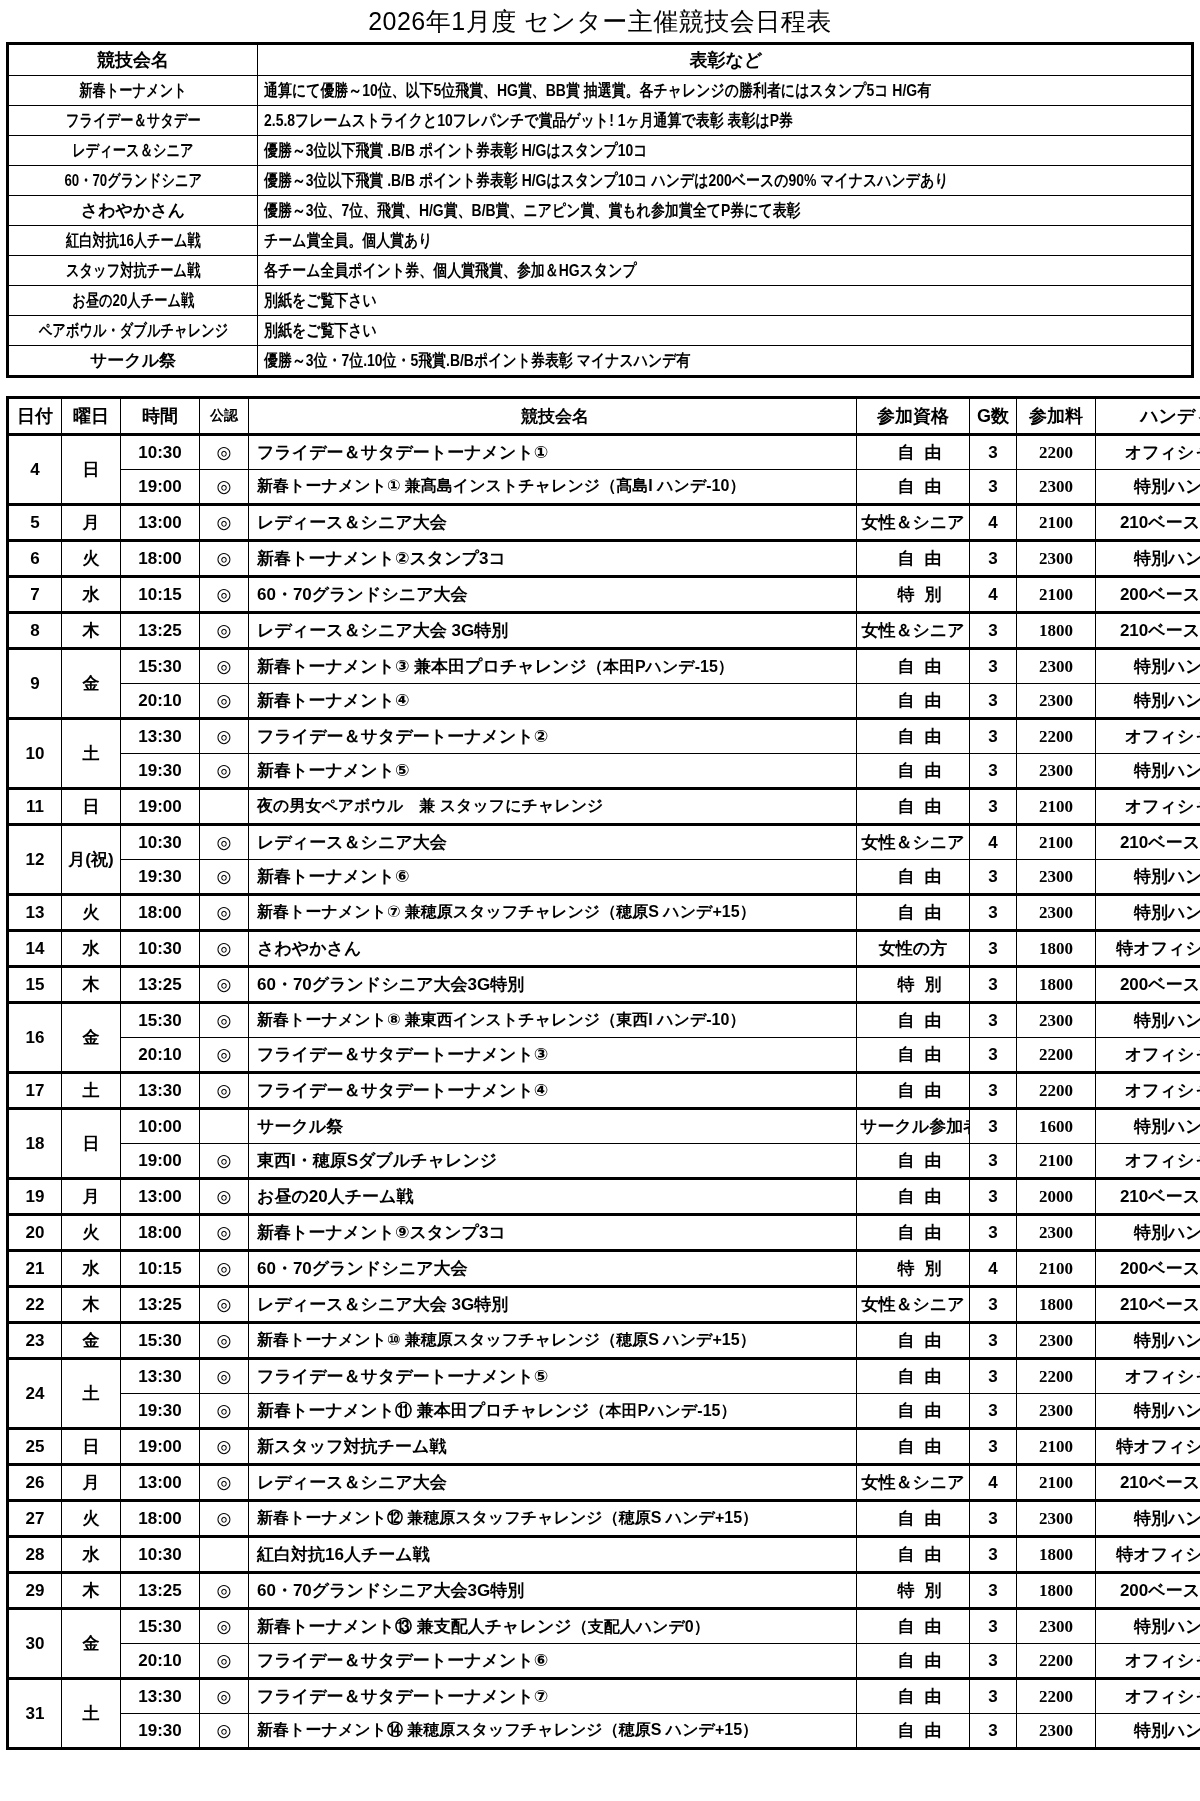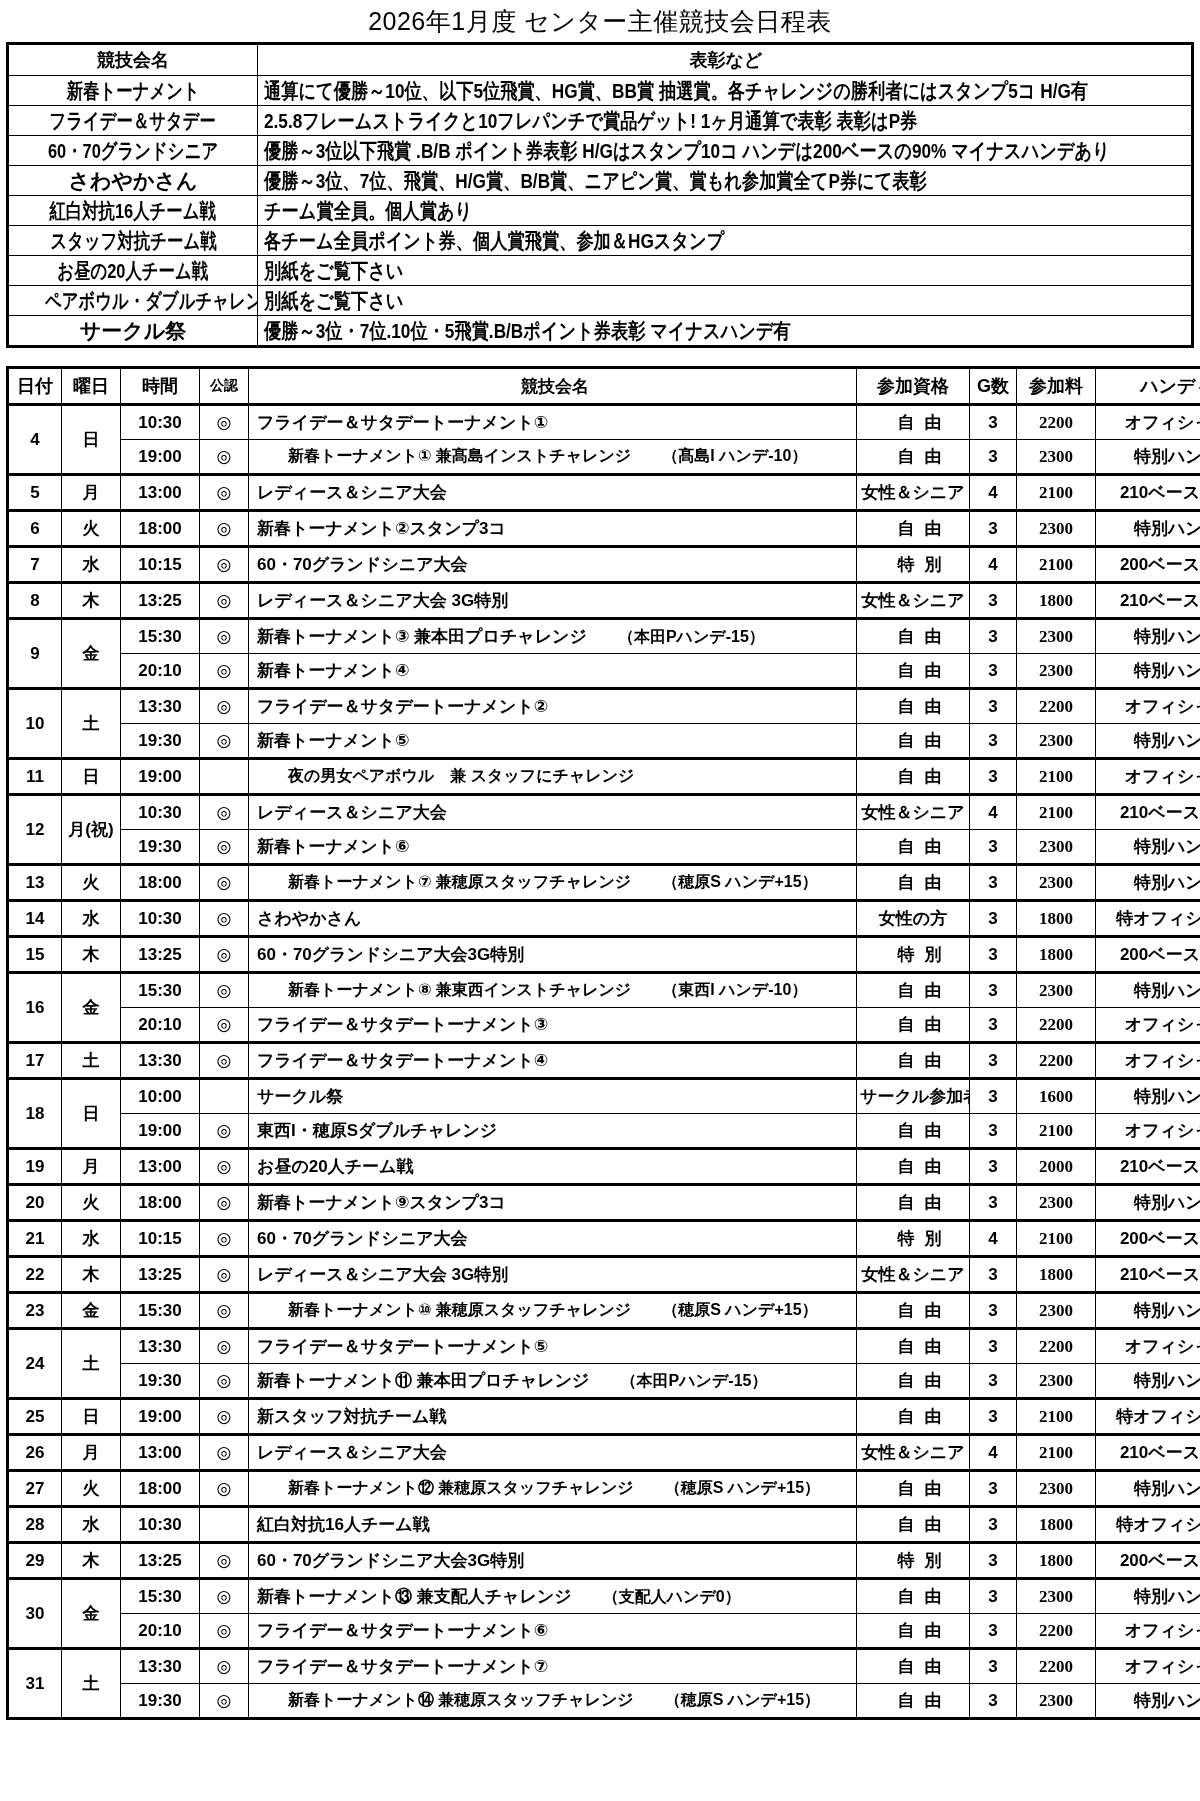--- a/index.html
+++ b/index.html
@@ -49,21 +49,21 @@
     overflow: hidden;
     white-space: nowrap;
   }
 
   
   .awards {
     border: 3px solid #000000;
   }
   .awards td {
     height: 29px;
-    font-size: 21px;
+    font-size: 17px;
   }
   .awards .col-name {
     width: 242px;
     text-align: center;
   }
   .awards .col-desc {
     text-align: left;
     padding-left: 6px;
   }
   .awards thead td {
@@ -106,21 +106,21 @@
   .c-name  { width: 596px; text-align: left !important; padding-left: 8px; }
   .c-elig  { width: 106px; }
   .c-games { width: 40px; }
   .c-fee   { width: 72px; font-family: Liberation Serif, serif; }
   .c-hand  { width: 156px; }
 
   .schedule .c-name { font-size: 17px; }
   .elig-small { font-size: 14px; }
   .elig-wide  { letter-spacing: 10px; padding-left: 26px; border-radius: 13px; }
   .hand-small { font-size: 15px; }
-  .nm-small   { font-size: 16px; margin-left: 31px; }
+  .nm-small   { font-size: 16px; }
   .bold-paren { font-weight: bold; }
 
   
   .schedule tr.grp-start > td { border-top: 3px solid #000000; }
   .schedule thead tr > td { border-bottom: 3px solid #000000; }
   .dow-joint { font-size: 14px; margin-left: 32px; }
 </style>
 </head>
 <body>
 
@@ -136,20 +136,24 @@
       </tr>
     </thead>
     <tbody id="awards-body">
         <tr>
           <td class="col-name"><span class="squeeze">新春トーナメント</span></td>
           <td class="col-desc"><span class="squeeze-l">通算にて優勝～10位、以下5位飛賞、HG賞、BB賞  抽選賞。各チャレンジの勝利者にはスタンプ5コ  H/G有</span></td>
         </tr>
         <tr>
           <td class="col-name"><span class="squeeze">フライデー＆サタデー</span></td>
           <td class="col-desc"><span class="squeeze-l">2.5.8フレームストライクと10フレパンチで賞品ゲット!  1ヶ月通算で表彰    表彰はP券</span></td>
+        </tr>
+        <tr>
+          <td class="col-name"><span class="squeeze">レディース＆シニア</span></td>
+          <td class="col-desc"><span class="squeeze-l">優勝～3位以下飛賞 .B/B ポイント券表彰  H/Gはスタンプ10コ</span></td>
         </tr>
         <tr>
           <td class="col-name"><span class="squeeze">60・70グランドシニア</span></td>
           <td class="col-desc"><span class="squeeze-l">優勝～3位以下飛賞 .B/B ポイント券表彰  H/Gはスタンプ10コ ハンデは200ベースの90% マイナスハンデあり</span></td>
         </tr>
         <tr>
           <td class="col-name">さわやかさん</td>
           <td class="col-desc"><span class="squeeze-l">優勝～3位、7位、飛賞、H/G賞、B/B賞、ニアピン賞、賞もれ参加賞全てP券にて表彰</span></td>
         </tr>
         <tr>

